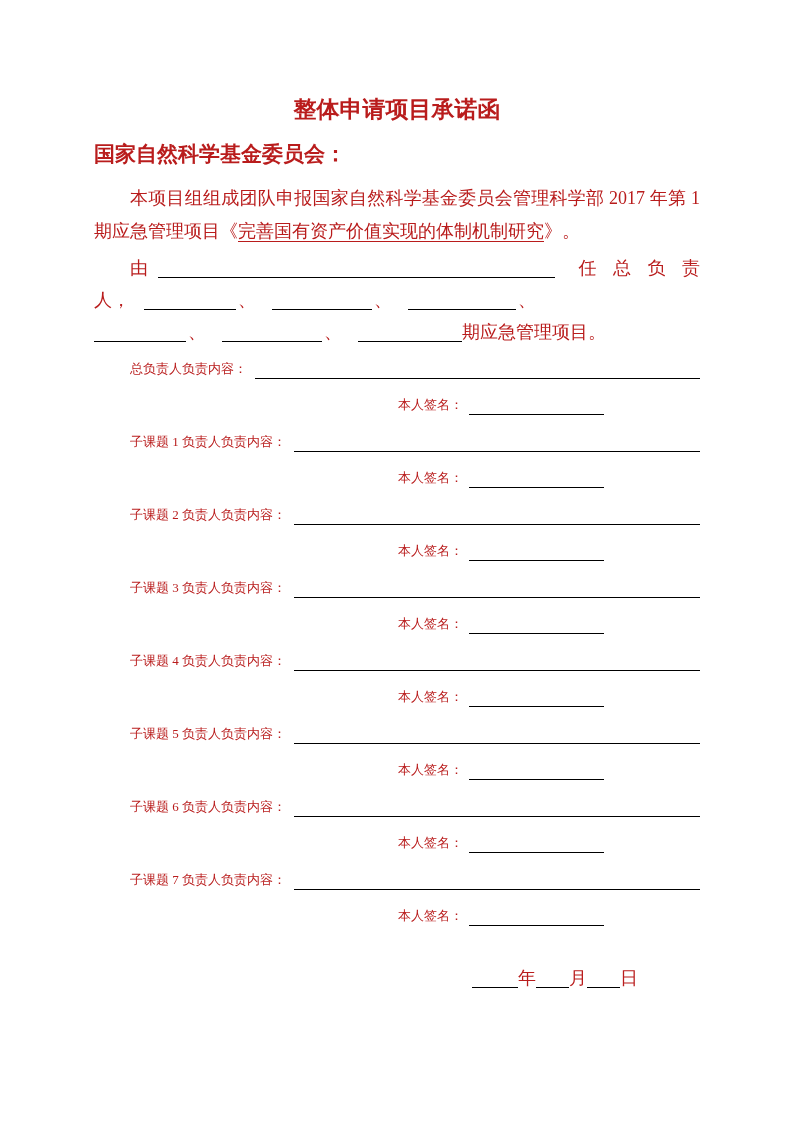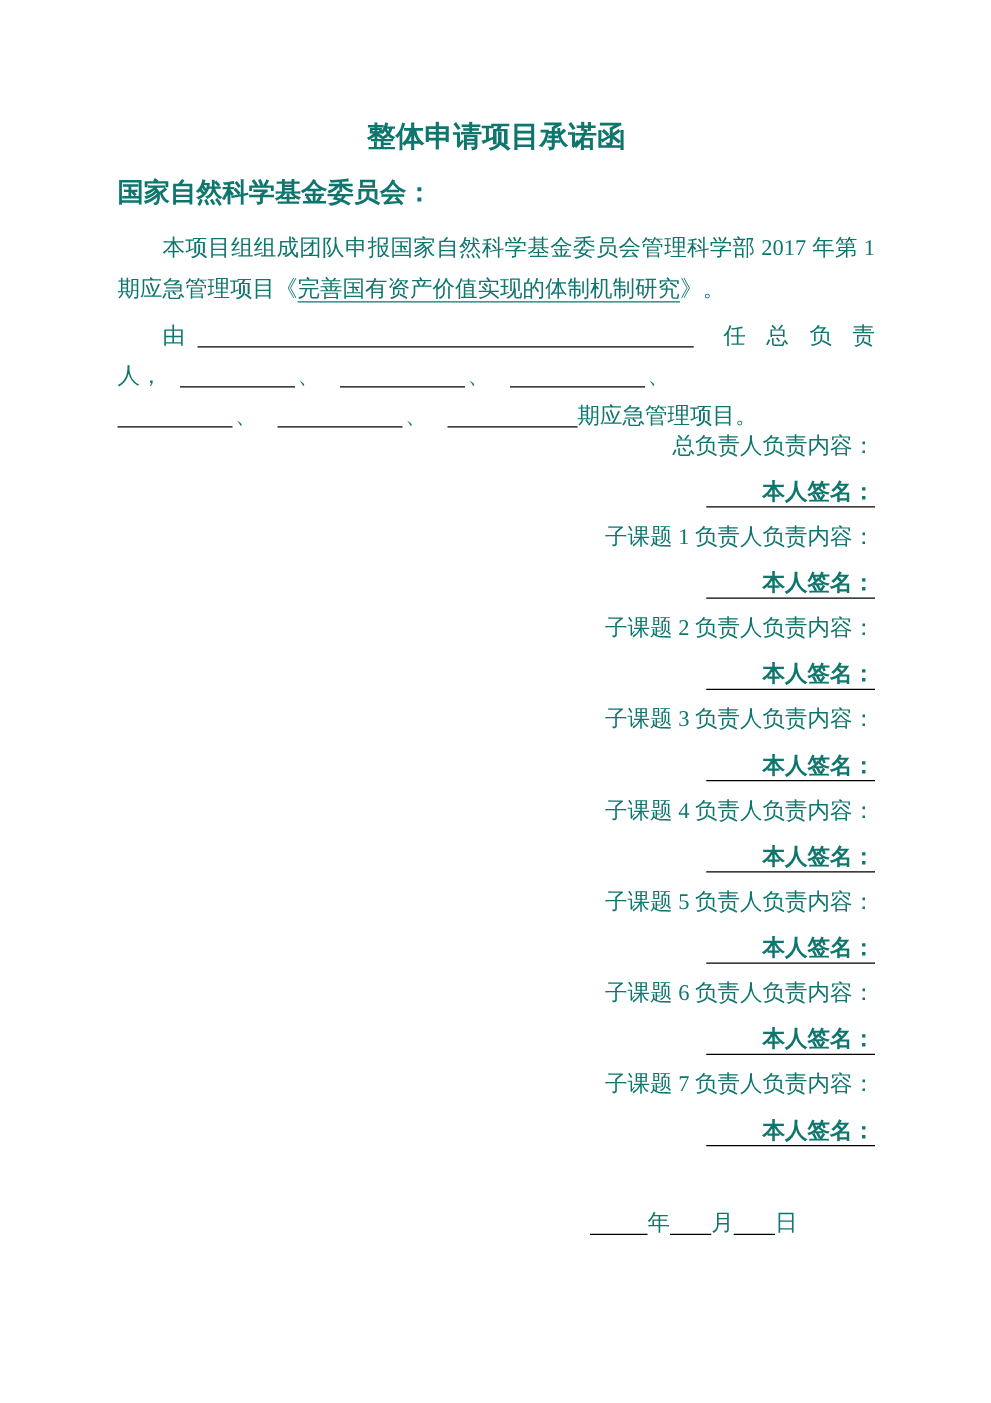--- a/index.html
+++ b/index.html
@@ -2,21 +2,21 @@
 <html><head>
 <meta charset="utf-8">
 <style>
   html,body { margin:0; padding:0; background:#ffffff; }
   .page {
     position:relative;
     width:793px; height:1122px;
     box-sizing:border-box;
     padding:96px 93px 0 94px;
     background:#ffffff;
-    color:#0f766e;
+    color:#b91c1c;
     font-family:"Liberation Serif","DejaVu Serif",serif;
     overflow:hidden;
   }
   .title {
     font-size:23px; line-height:28px; font-weight:bold;
     text-align:center; margin:0 0 17px 0;
   }
   .salutation {
     font-size:21px; line-height:27px; font-weight:bold;
     margin:0 0 14px 0;
@@ -44,26 +44,26 @@
   .members-b2 { width:100px; margin-left:16px; }
   .members-b3 { width:108px; margin-left:16px; }
   .members-c1 { width:92px; }
   .members-c2 { width:100px; margin-left:16px; }
   .members-c3 { width:104px; margin-left:16px; }
   .sep { margin-left:2px; }
 
   .among { font-size:18px; line-height:24px; height:30px; display:flex; align-items:flex-end; }
 
   .bline {
-    font-size:18px; line-height:24px; height:36.5px;
-    display:flex; align-items:flex-end; white-space:pre;flex-direction:column;
+    font-size:13px; line-height:24px; height:36.5px;
+    display:flex; align-items:flex-end; white-space:pre;
   }
   .content-line { padding-left:36px; }
   .content-blank { flex:1; margin-left:8px; }
-  .sig-lbl { margin-left:304px;font-weight:bold; }
+  .sig-lbl { margin-left:304px; }
   .sig-blank { width:135px; margin-left:6px; }
 
   .date-line {
     margin-top:32px; margin-left:378px; height:30px;
     font-size:18px; line-height:24px;
     display:flex; align-items:flex-end; white-space:pre;
   }
   .date-y { width:46px; }
   .date-m { width:33px; }
   .date-d { width:33px; }

